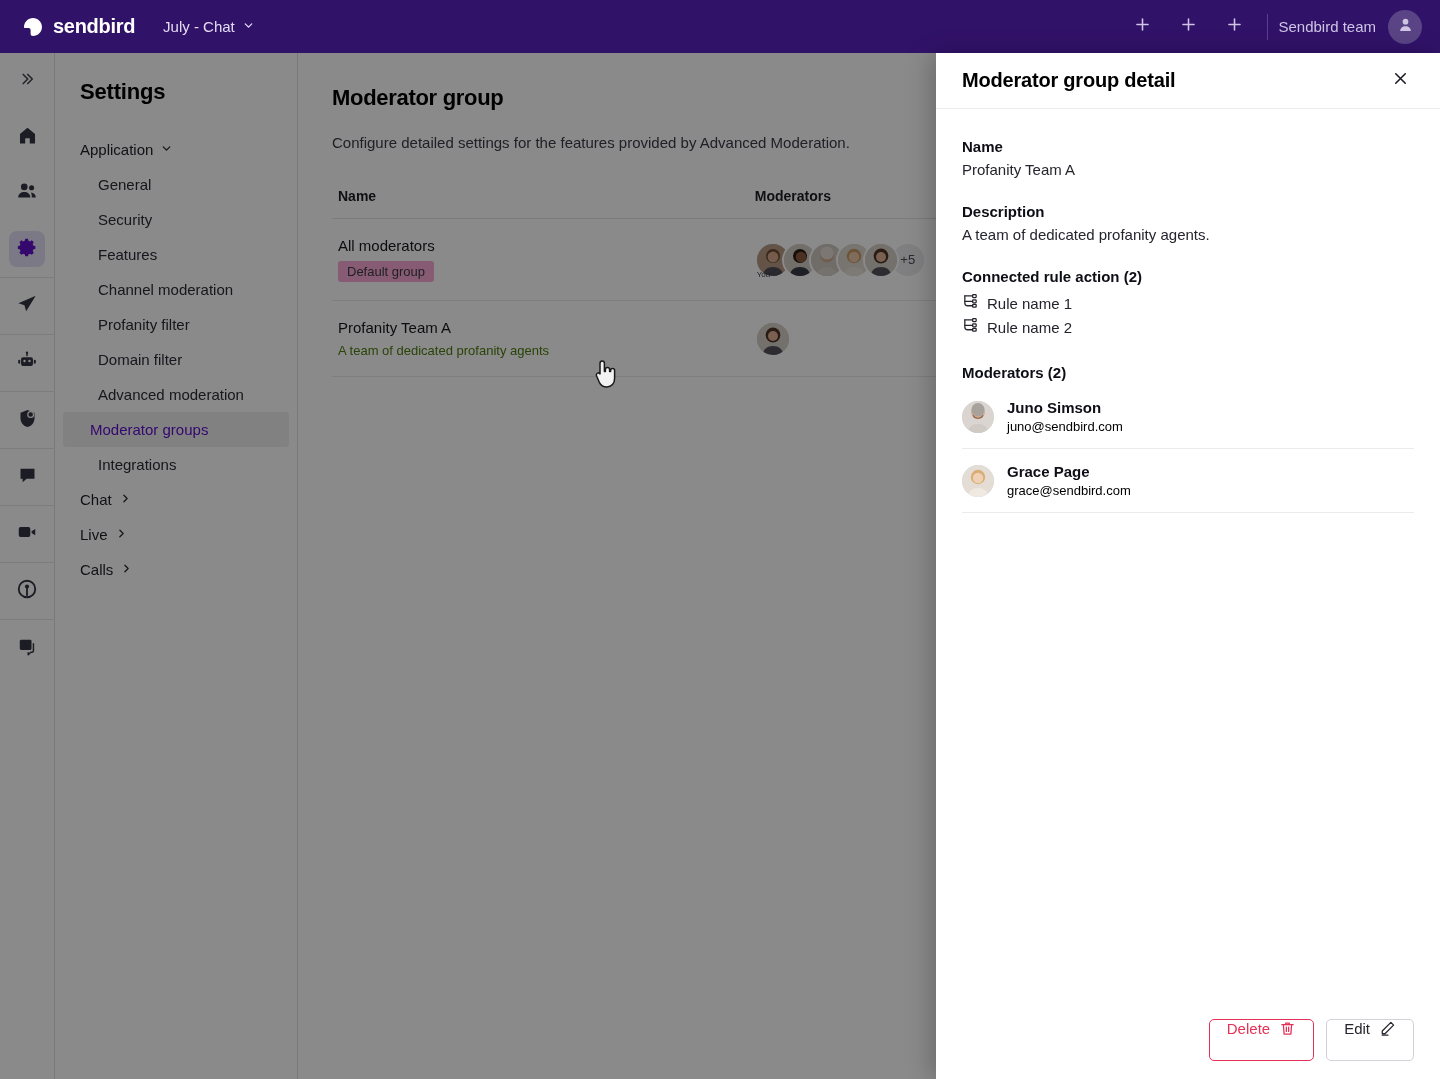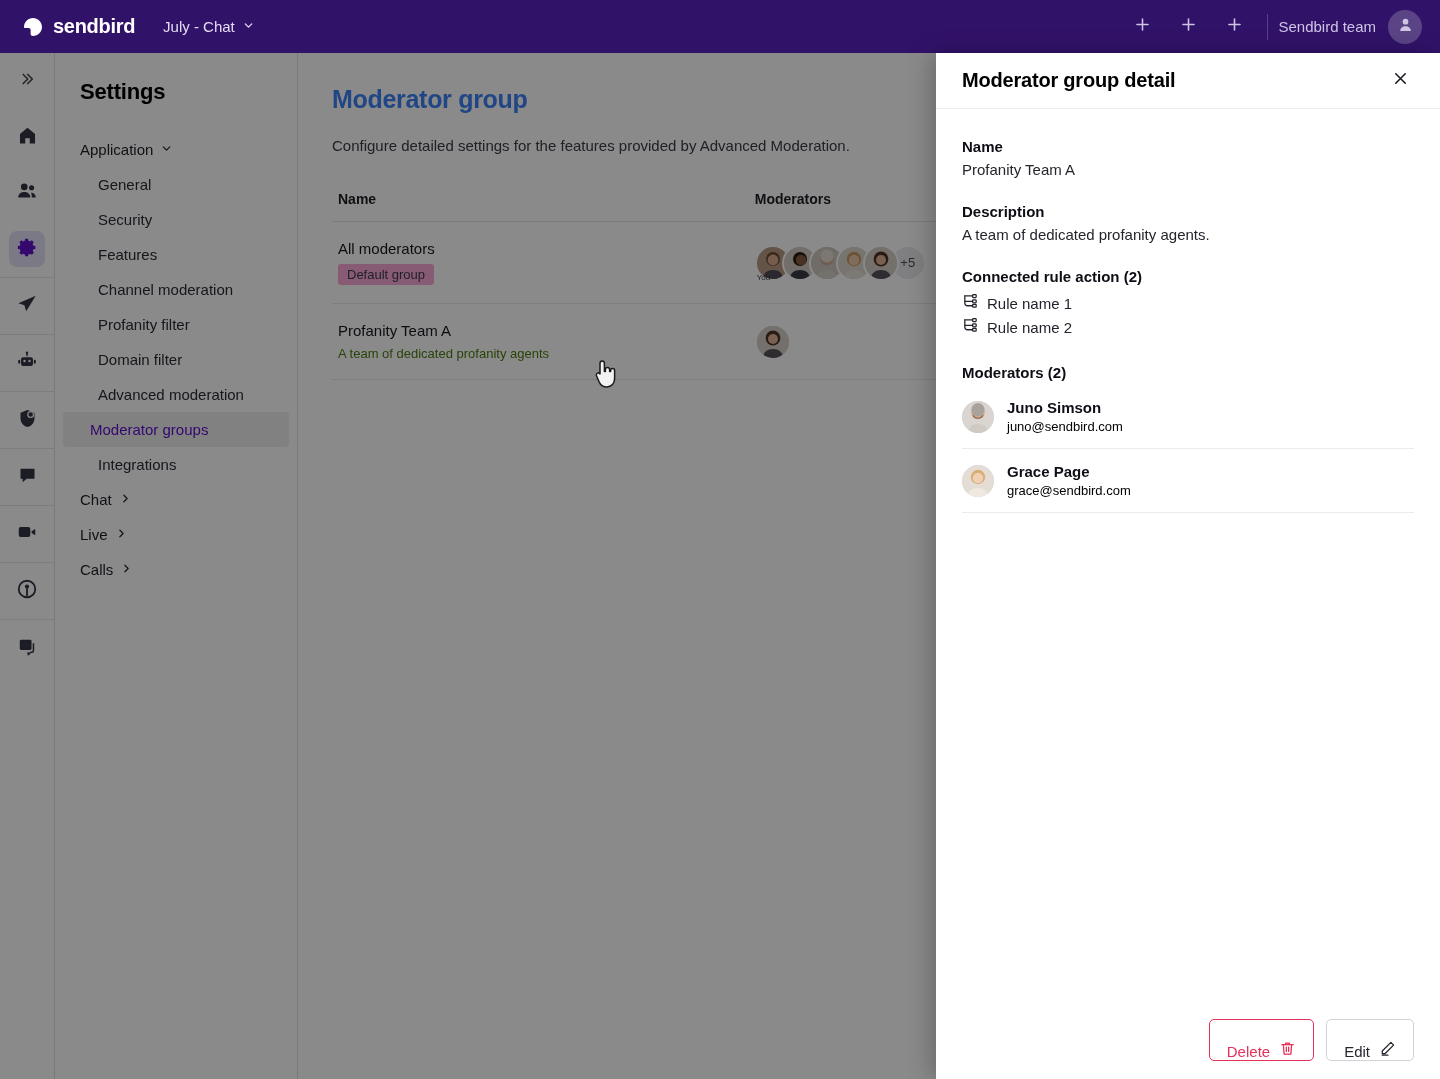--- a/index.html
+++ b/index.html
@@ -87,21 +87,21 @@
     background: #eeeef1; color: #6210cc; font-weight: normal;
     margin: 0 8px; padding-left: 27px;
   }
 
   
   .main {
     position: absolute; left: 298px; top: 53px; width: 1142px; height: 1026px;
     background: #ffffff; padding: 32px 40px 0 34px; z-index: 10;
   }
   .page-title {
-    font-size: 25px; font-weight: bold; color: #3b82f6; letter-spacing: -0.3px;
+    font-size: 22px; font-weight: bold; color: #000000; letter-spacing: -0.3px;
     margin-bottom: 23px;
   }
   .page-sub { font-size: 15px; color: #3b3b46; margin-bottom: 37px; }
 
   table.mod-table { width: 100%; border-collapse: collapse; table-layout: fixed; }
   table.mod-table th {
     text-align: left; font-size: 14px; font-weight: bold; color: #1d1d25;
     padding: 0 0 14px 6px; border-bottom: 1px solid #e3e3e7;
   }
   .col-name { width: 320px; }
@@ -170,21 +170,21 @@
     width: 32px; height: 32px; border-radius: 50%; overflow: hidden;
     margin-right: 13px; flex: 0 0 auto; background: #d4d4d8;
   }
   .mod-name { font-size: 15px; font-weight: bold; color: #0f0f17; line-height: 1.3; }
   .mod-mail { font-size: 13px; color: #000000; line-height: 1.35; }
   .drawer-foot {
     flex: 0 0 auto; height: 78px; display: flex; align-items: center;
     justify-content: flex-end; gap: 12px; padding: 0 26px;
   }
   .btn {
-    display: flex; align-items: flex-end; gap: 9px; height: 42px; padding: 0 17px;
+    display: flex; align-items: flex-start; gap: 9px; height: 42px; padding: 0 17px;
     border-radius: 5px; font-size: 15px; cursor: pointer; background: #ffffff;
   }
   .btn-delete { border: 1px solid #e53157; color: #e53157; }
   .btn-edit { border: 1px solid #d2d2d8; color: #26262f; }
 
   
   .cursor { position: absolute; left: 592px; top: 360px; z-index: 45; pointer-events: none; }
 </style>
 </head>
 <body>

